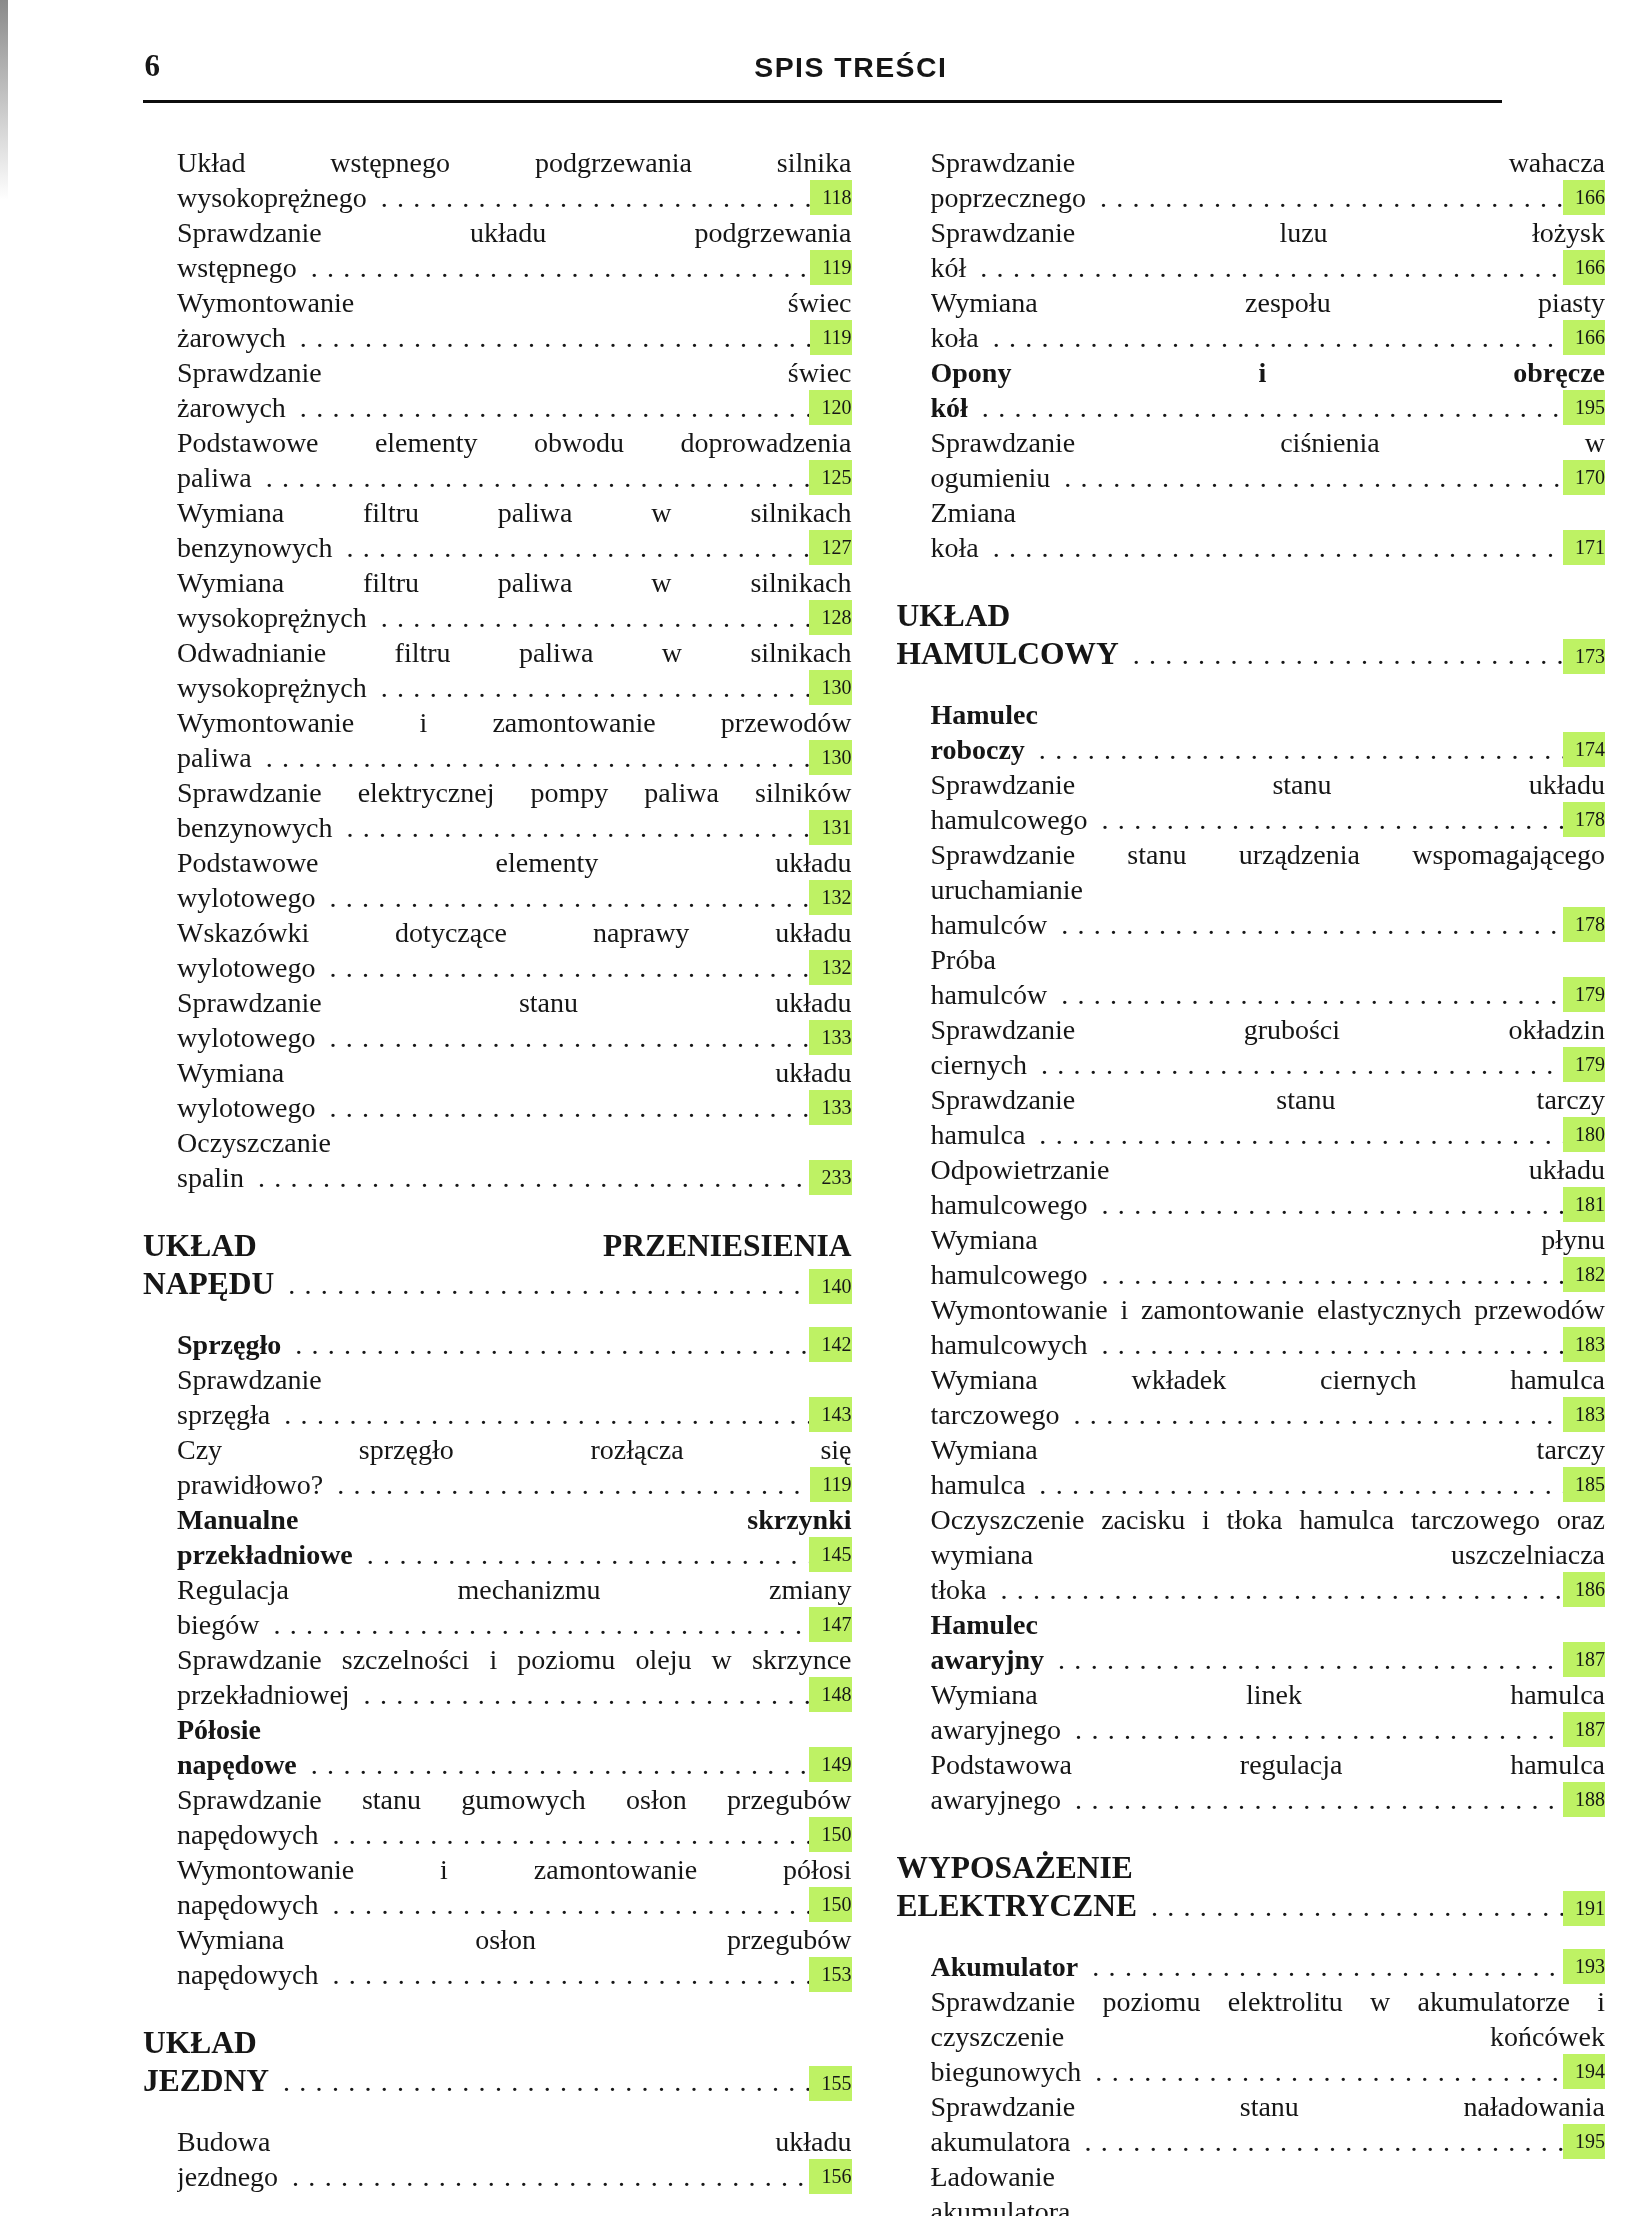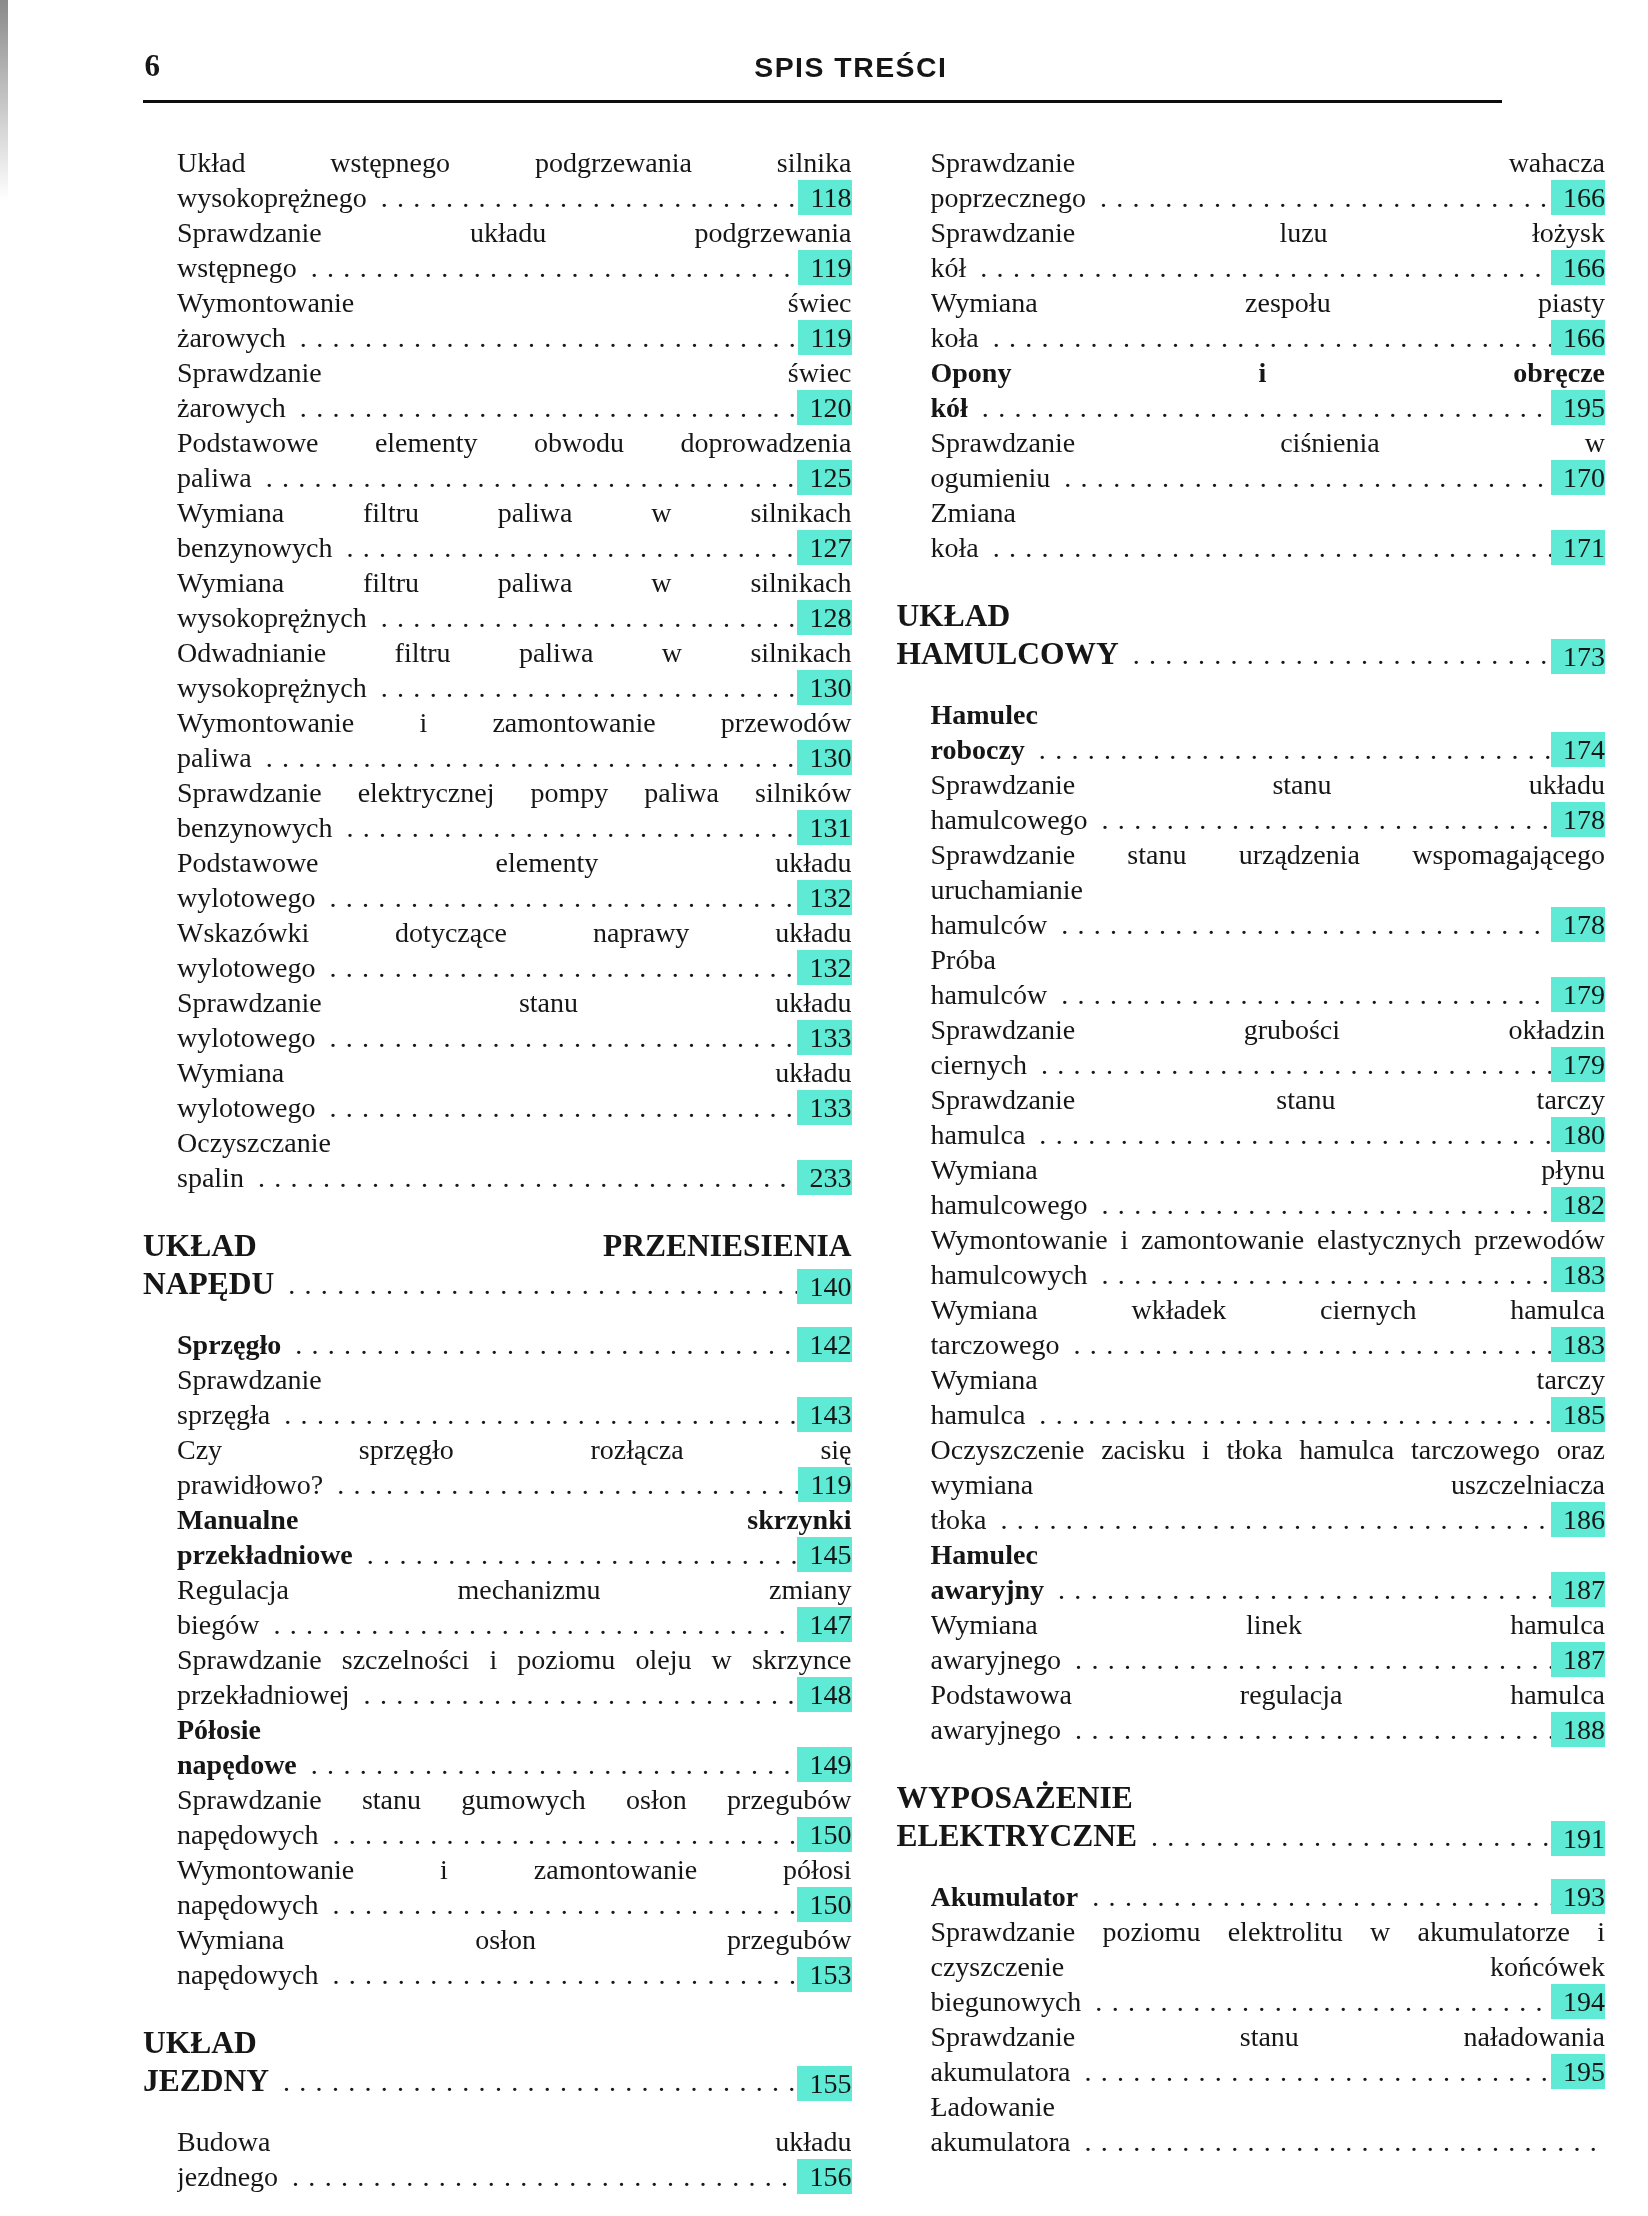--- a/index.html
+++ b/index.html
@@ -49,23 +49,23 @@
   }
   .entry .text::after {
     content: "\2002. . . . . . . . . . . . . . . . . . . . . . . . . . . . . . . . . . . . . . . . . . . . . . . . . . . . . . . . . . . . . . . . . . . .";
     white-space: nowrap;
     font-weight: 400;
     word-spacing: 2.3px;
     color: #161616;
   }
   .entry .pagenum {
     position: absolute; right: 0; bottom: 0;
-    background: #5eead4;
+    background: #bef264;
     padding-left: 12.3px;
-    font-size: 28px; line-height: 35px; font-weight: 400;
+    font-size: 20px; line-height: 35px; font-weight: 400;
     text-align: right;
   }
   .entry.bold .text { font-weight: bold; }
   .entry.heading {
     margin-left: 0;
     margin-top: 32px;
     margin-bottom: 23px;
     font-size: 31.5px;
     line-height: 38px;
     font-weight: bold;
@@ -123,20 +123,21 @@
         <div class="entry bold"><span class="text">Opony i obręcze kół</span><span class="pagenum">195</span></div>
         <div class="entry"><span class="text">Sprawdzanie ciśnienia w ogumieniu</span><span class="pagenum">170</span></div>
         <div class="entry"><span class="text">Zmiana koła</span><span class="pagenum">171</span></div>
         <div class="entry heading"><span class="text">UKŁAD HAMULCOWY</span><span class="pagenum">173</span></div>
         <div class="entry bold"><span class="text">Hamulec roboczy</span><span class="pagenum">174</span></div>
         <div class="entry"><span class="text">Sprawdzanie stanu układu hamulcowego</span><span class="pagenum">178</span></div>
         <div class="entry"><span class="text">Sprawdzanie stanu urządzenia wspomagającego uruchamianie hamulców</span><span class="pagenum">178</span></div>
         <div class="entry"><span class="text">Próba hamulców</span><span class="pagenum">179</span></div>
         <div class="entry"><span class="text">Sprawdzanie grubości okładzin ciernych</span><span class="pagenum">179</span></div>
         <div class="entry"><span class="text">Sprawdzanie stanu tarczy hamulca</span><span class="pagenum">180</span></div>
+        <div class="entry"><span class="text">Odpowietrzanie układu hamulcowego</span><span class="pagenum">181</span></div>
         <div class="entry"><span class="text">Wymiana płynu hamulcowego</span><span class="pagenum">182</span></div>
         <div class="entry"><span class="text">Wymontowanie i zamontowanie elastycznych przewodów hamulcowych</span><span class="pagenum">183</span></div>
         <div class="entry"><span class="text">Wymiana wkładek ciernych hamulca tarczowego</span><span class="pagenum">183</span></div>
         <div class="entry"><span class="text">Wymiana tarczy hamulca</span><span class="pagenum">185</span></div>
         <div class="entry"><span class="text">Oczyszczenie zacisku i tłoka hamulca tarczowego oraz wymiana uszczelniacza tłoka</span><span class="pagenum">186</span></div>
         <div class="entry bold"><span class="text">Hamulec awaryjny</span><span class="pagenum">187</span></div>
         <div class="entry"><span class="text">Wymiana linek hamulca awaryjnego</span><span class="pagenum">187</span></div>
         <div class="entry"><span class="text">Podstawowa regulacja hamulca awaryjnego</span><span class="pagenum">188</span></div>
         <div class="entry heading"><span class="text">WYPOSAŻENIE ELEKTRYCZNE</span><span class="pagenum">191</span></div>
         <div class="entry bold"><span class="text">Akumulator</span><span class="pagenum">193</span></div>

